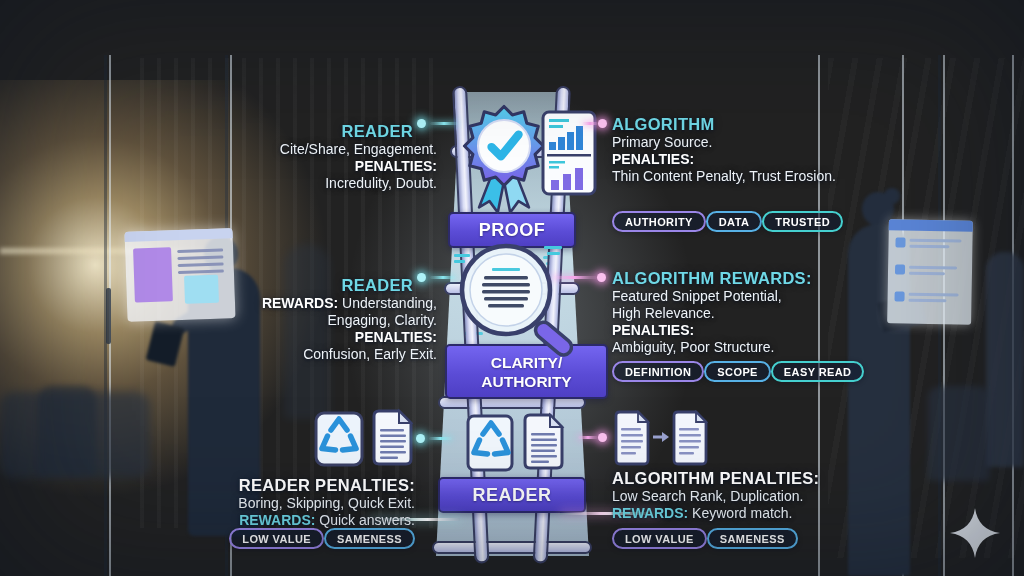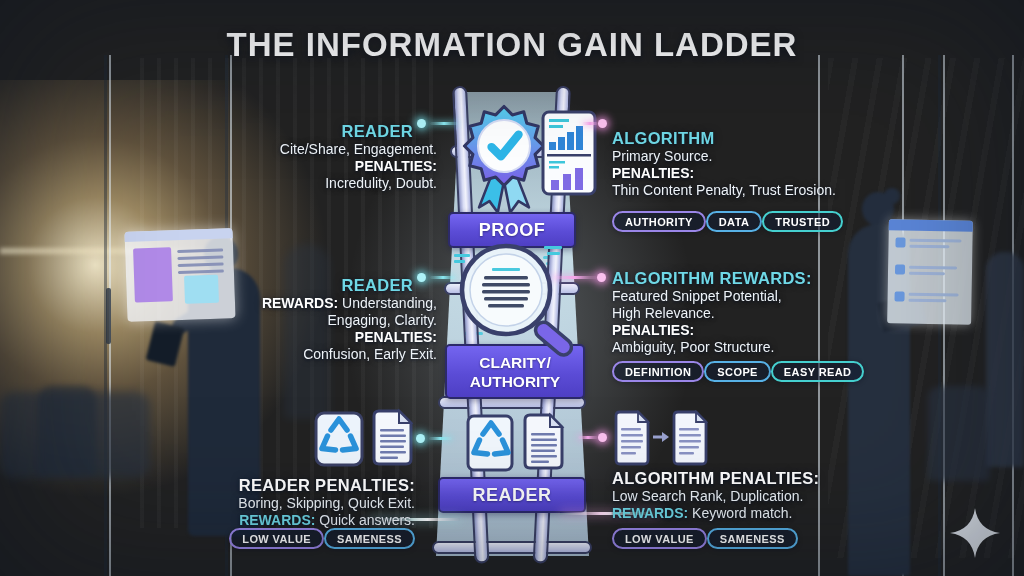--- a/index.html
+++ b/index.html
@@ -157,42 +157,41 @@
     <div class="sq" style="top:45px"></div>
     <div class="ln" style="top:46px;width:48px"></div>
     <div class="ln" style="top:52px;width:36px"></div>
     <div class="sq" style="top:72px"></div>
     <div class="ln" style="top:73px;width:50px"></div>
     <div class="ln" style="top:79px;width:38px"></div>
   </div>
   <div class="abs far-person sil"></div>
   <div class="abs chair-r"></div>
 
-  <div class="abs title">THE INFORMATION GAIN LADDER</div>
 
   <div class="abs ladder-inner"></div>
   <div class="abs rung" style="left:450px;top:145px;width:124px"></div>
   <div class="abs rung" style="left:444px;top:282px;width:136px"></div>
   <div class="abs rung" style="left:438px;top:396px;width:148px"></div>
   <div class="abs rung" style="left:432px;top:541px;width:160px"></div>
   <div class="abs rail l"></div>
   <div class="abs rail r"></div>
 
   <div class="cydash" style="left:468px;top:260px;width:15px"></div>
   <div class="cydash" style="left:470px;top:266px;width:10px"></div>
   <div class="cydash" style="left:543px;top:256px;width:16px"></div>
   <div class="cydash" style="left:546px;top:262px;width:11px"></div>
   <div class="cydash" style="left:464px;top:332px;width:19px"></div>
   <div class="cydash" style="left:464px;top:338px;width:14px"></div>
   <div class="cydash" style="left:464px;top:344px;width:9px"></div>
 
   <div class="abs banner" style="left:448px;top:212px;width:128px;height:36px;font-size:18px;letter-spacing:.5px">
     <span>PROOF</span>
   </div>
-  <div class="abs banner" style="left:445px;top:344px;width:140px;height:55px;font-size:15.5px;line-height:19px">
+  <div class="abs banner" style="left:445px;top:344px;width:163px;height:55px;font-size:15.5px;line-height:19px">
     <span>CLARITY/</span>
     <span>AUTHORITY</span>
   </div>
   <div class="abs banner" style="left:438px;top:477px;width:148px;height:36px;font-size:18px;letter-spacing:.5px">
     <span>READER</span>
   </div>
 
   <svg class="abs icon" style="left:452px;top:98px" width="104" height="122" viewBox="0 0 100 117">
     <defs>
         <linearGradient id="gbadge" x1="0" y1="0" x2="0" y2="1">
@@ -327,21 +326,21 @@
   <div class="abs dot d-pk" style="left:598px;top:433px"></div>
   <div class="abs flare f-wc" style="left:368px;top:518px;width:92px"></div>
   <div class="abs flare f-pw" style="left:560px;top:512px;width:100px"></div>
 
   <div class="abs block ra" style="right:587px;top:114px;width:290px">
     <div class="heading cyan" style="padding-right:24px">READER</div>
     <div><span>Cite/Share, Engagement.</span></div>
     <div><span class="bw">PENALTIES:</span></div>
     <div><span>Incredulity, Doubt.</span></div>
   </div>
-  <div class="abs block" style="left:612px;top:128px;width:290px">
+  <div class="abs block" style="left:612px;top:114px;width:290px">
     <div class="heading cyan">ALGORITHM</div>
     <div><span>Primary Source.</span></div>
     <div><span class="bw">PENALTIES:</span></div>
     <div><span>Thin Content Penalty, Trust Erosion.</span></div>
   </div>
   <div class="abs pillrow" style="left:612px;top:211px">
     <span class="pill p-purple">AUTHORITY</span>
     <span class="pill p-blue">DATA</span>
     <span class="pill p-teal">TRUSTED</span>
   </div>

